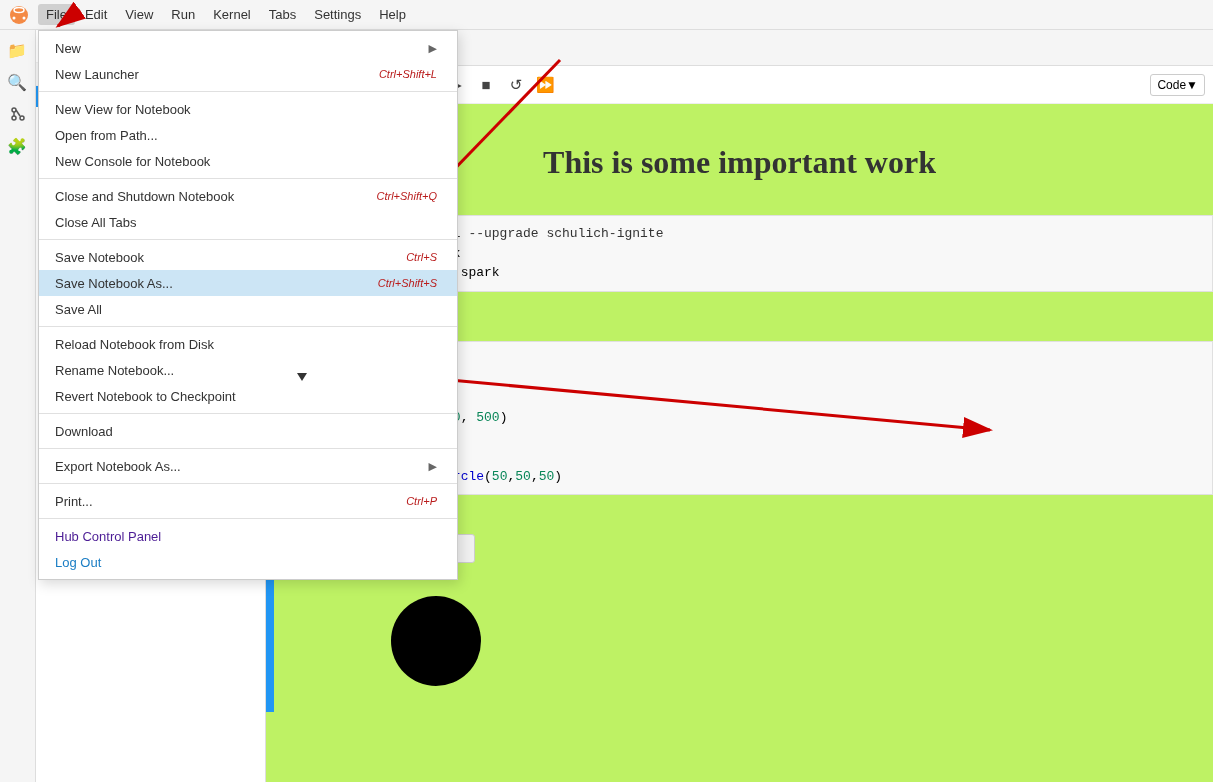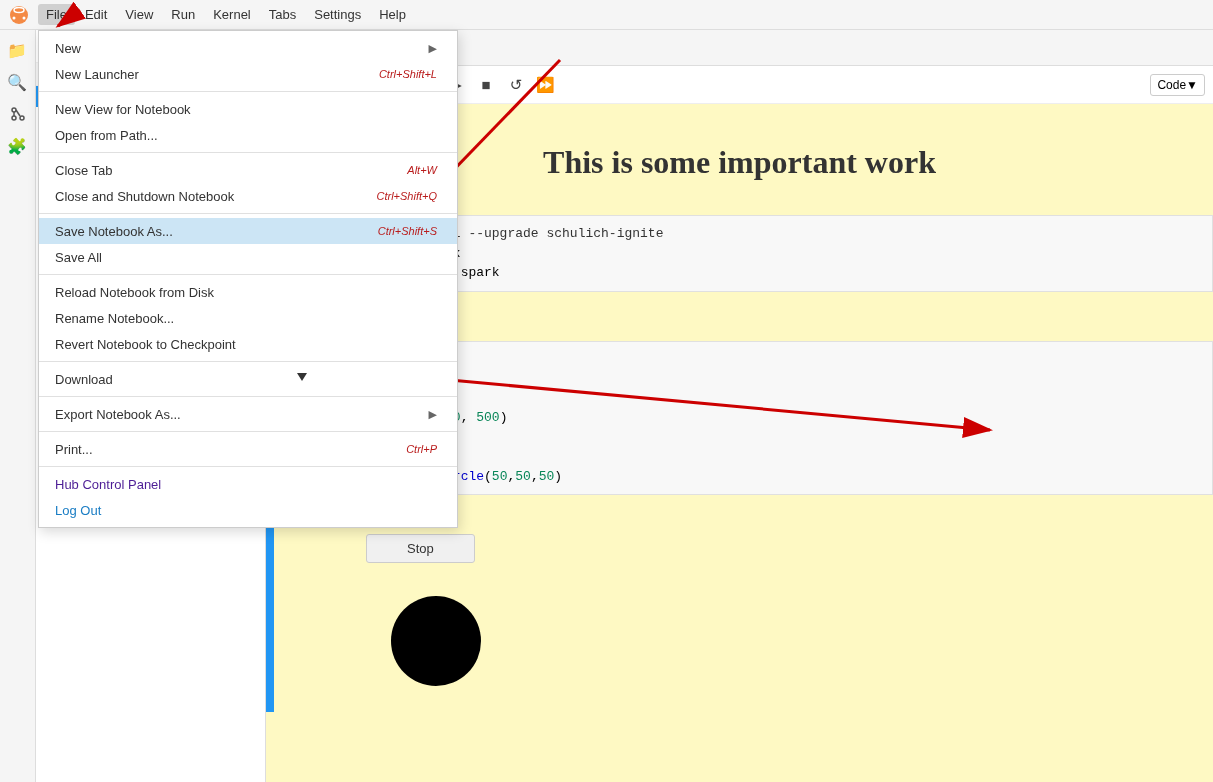--- a/index.html
+++ b/index.html
@@ -117,21 +117,21 @@
     .nb-separator { width: 1px; height: 20px; background: #ddd; margin: 0 3px; }
     .cell-type-select {
       margin-left: auto; padding: 3px 6px; border: 1px solid #ccc;
       border-radius: 3px; font-size: 12px; background: white;
       display: flex; align-items: center; cursor: pointer;
     }
 
     
     .notebook-content {
       flex: 1; overflow-y: auto; padding: 20px 0;
-      background: #fef9c3;
+      background: #bef264;
     }
     .notebook-heading {
       text-align: center; font-size: 32px; font-weight: bold;
       color: #333; padding: 20px 40px 30px; font-family: Georgia, serif;
     }
 
     
     .cell {
       display: flex; margin: 4px 0; position: relative;
     }
@@ -224,32 +224,38 @@
     <span class="shortcut">Ctrl+Shift+L</span>
   </div>
   <div class="dropdown-separator"></div>
 
   <div class="dropdown-item">
     <span>New View for Notebook</span>
   </div>
   <div class="dropdown-item">
     <span>Open from Path...</span>
   </div>
-  <div class="dropdown-separator"></div>
-
-  <div class="dropdown-item">
-    <span>Close Tab</span>
-    <span class="shortcut">Alt+W</span>
-  </div>
+  <div class="dropdown-item">
+    <span>New Console for Notebook</span>
+  </div>
+  <div class="dropdown-separator"></div>
+
   <div class="dropdown-item">
     <span>Close and Shutdown Notebook</span>
     <span class="shortcut">Ctrl+Shift+Q</span>
   </div>
-  <div class="dropdown-separator"></div>
-
+  <div class="dropdown-item">
+    <span>Close All Tabs</span>
+  </div>
+  <div class="dropdown-separator"></div>
+
+  <div class="dropdown-item">
+    <span>Save Notebook</span>
+    <span class="shortcut">Ctrl+S</span>
+  </div>
   <div class="dropdown-item highlighted">
     <span>Save Notebook As...</span>
     <span class="shortcut">Ctrl+Shift+S</span>
   </div>
   <div class="dropdown-item">
     <span>Save All</span>
   </div>
   <div class="dropdown-separator"></div>
 
   <div class="dropdown-item">

